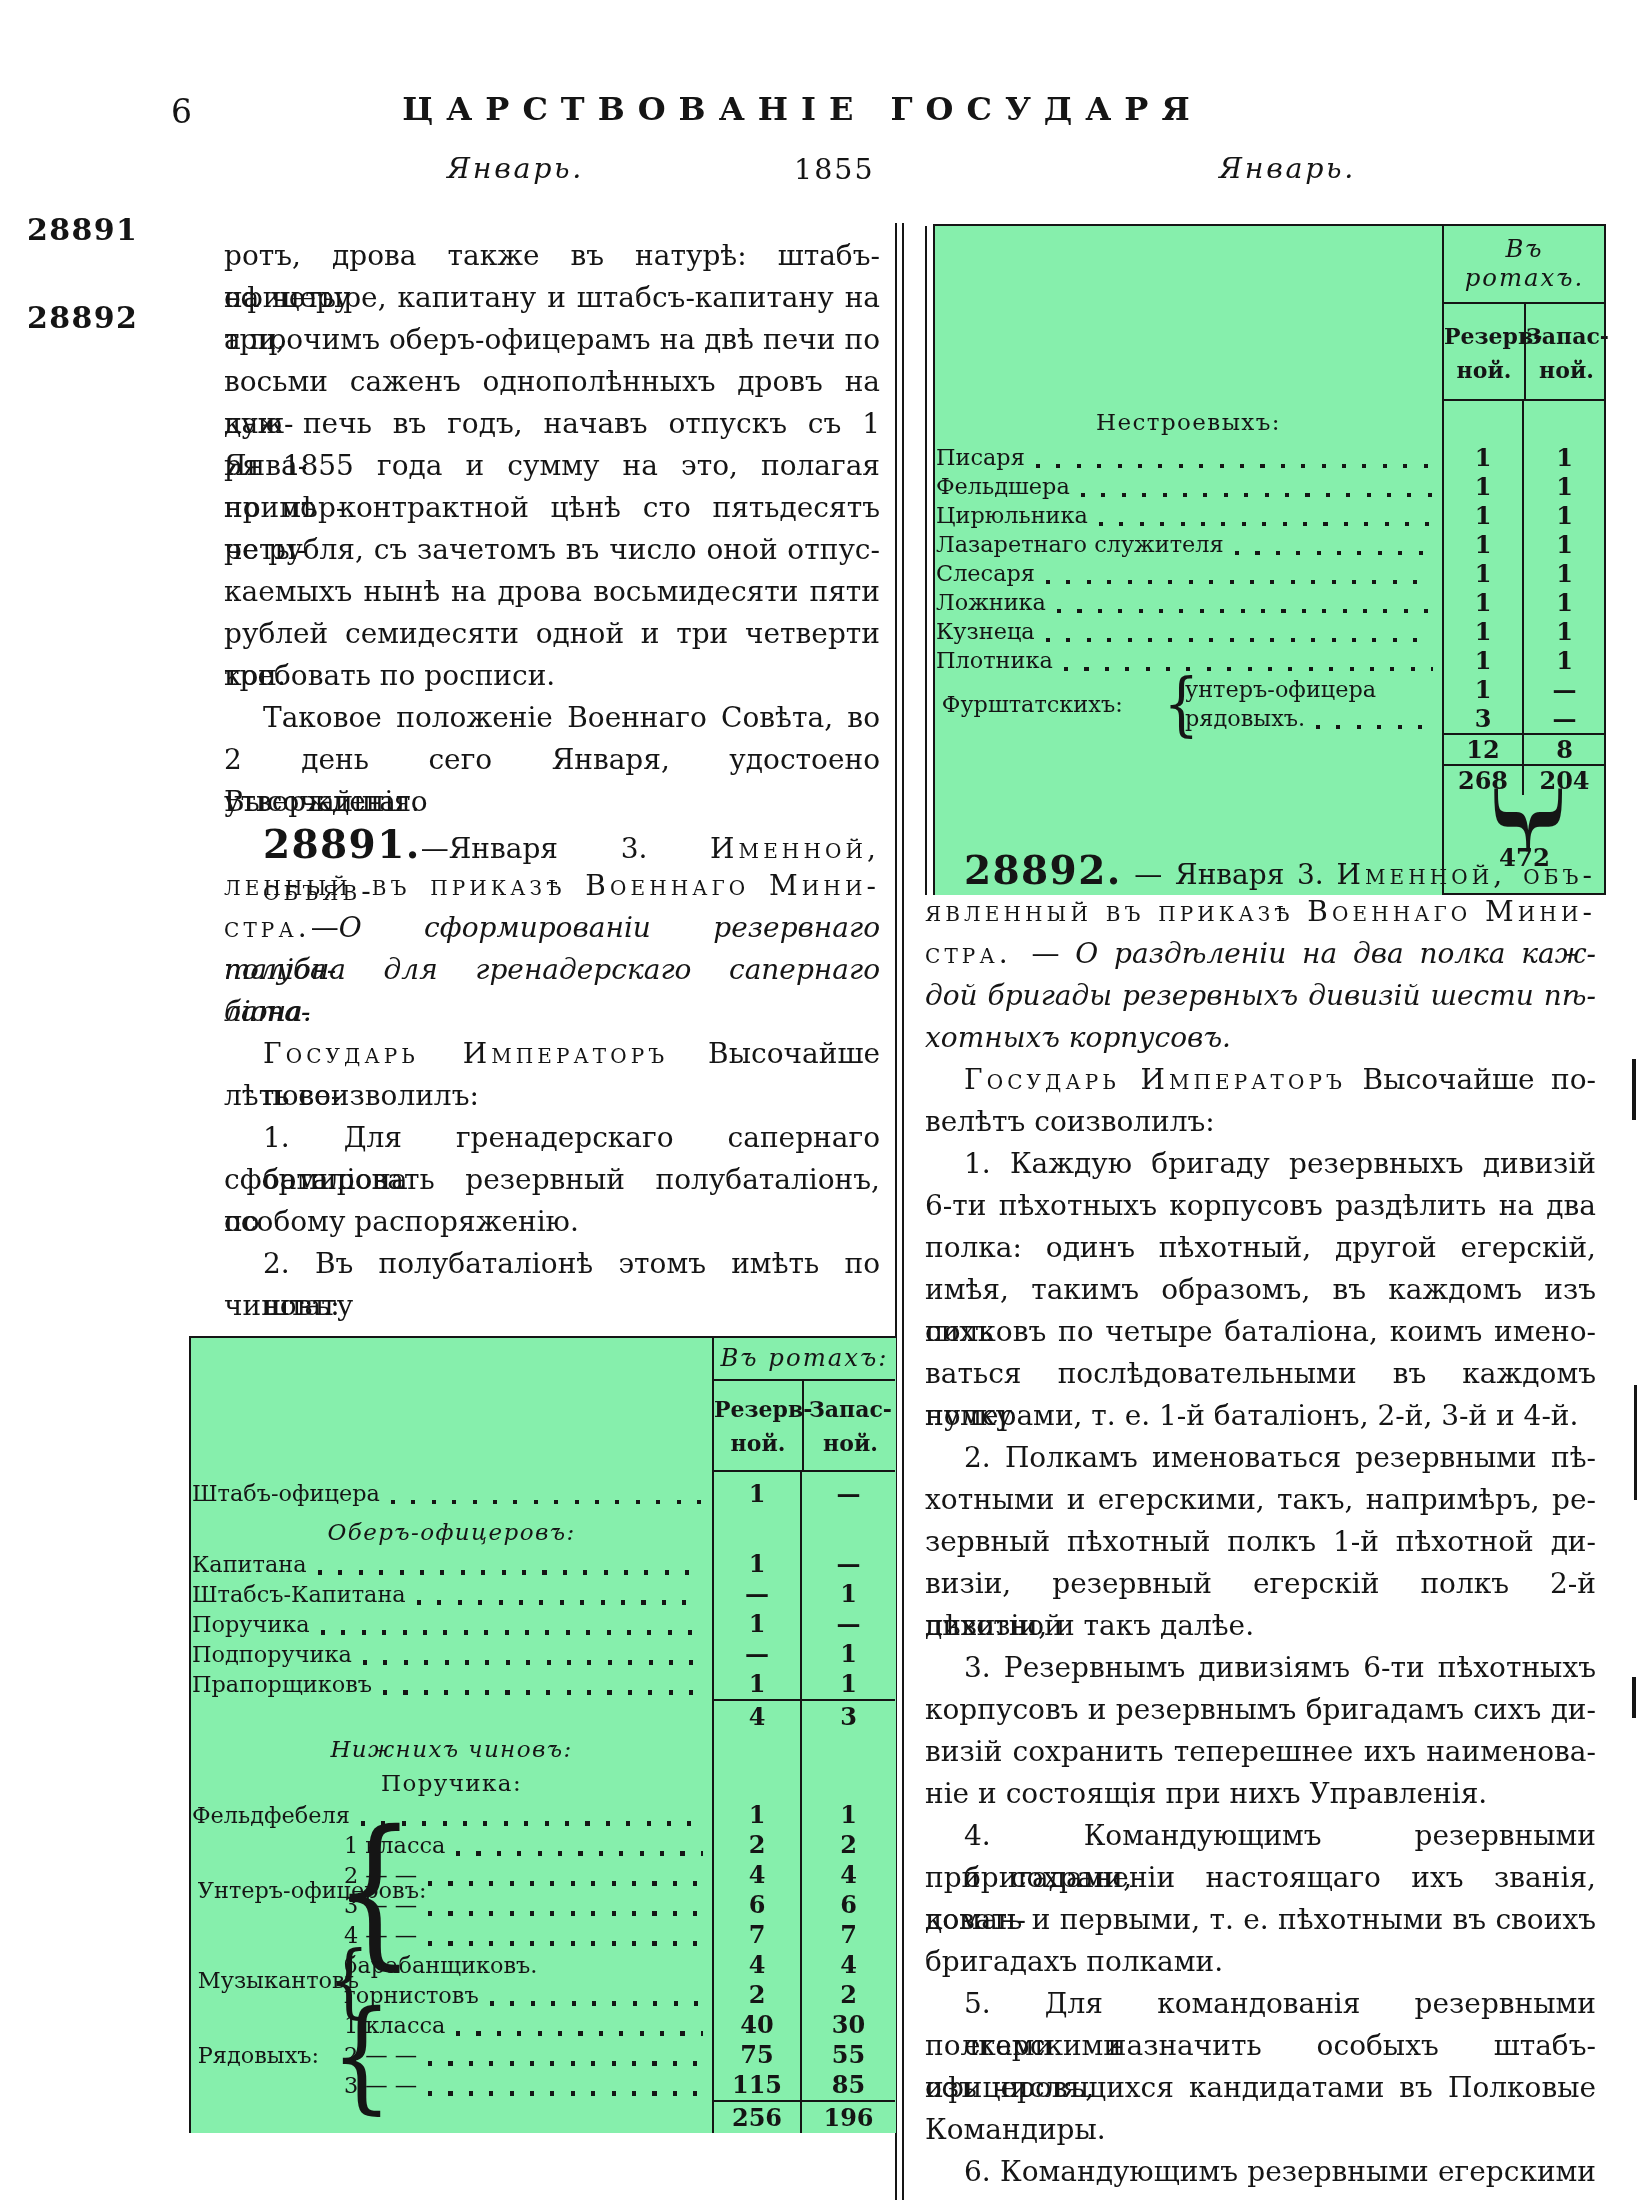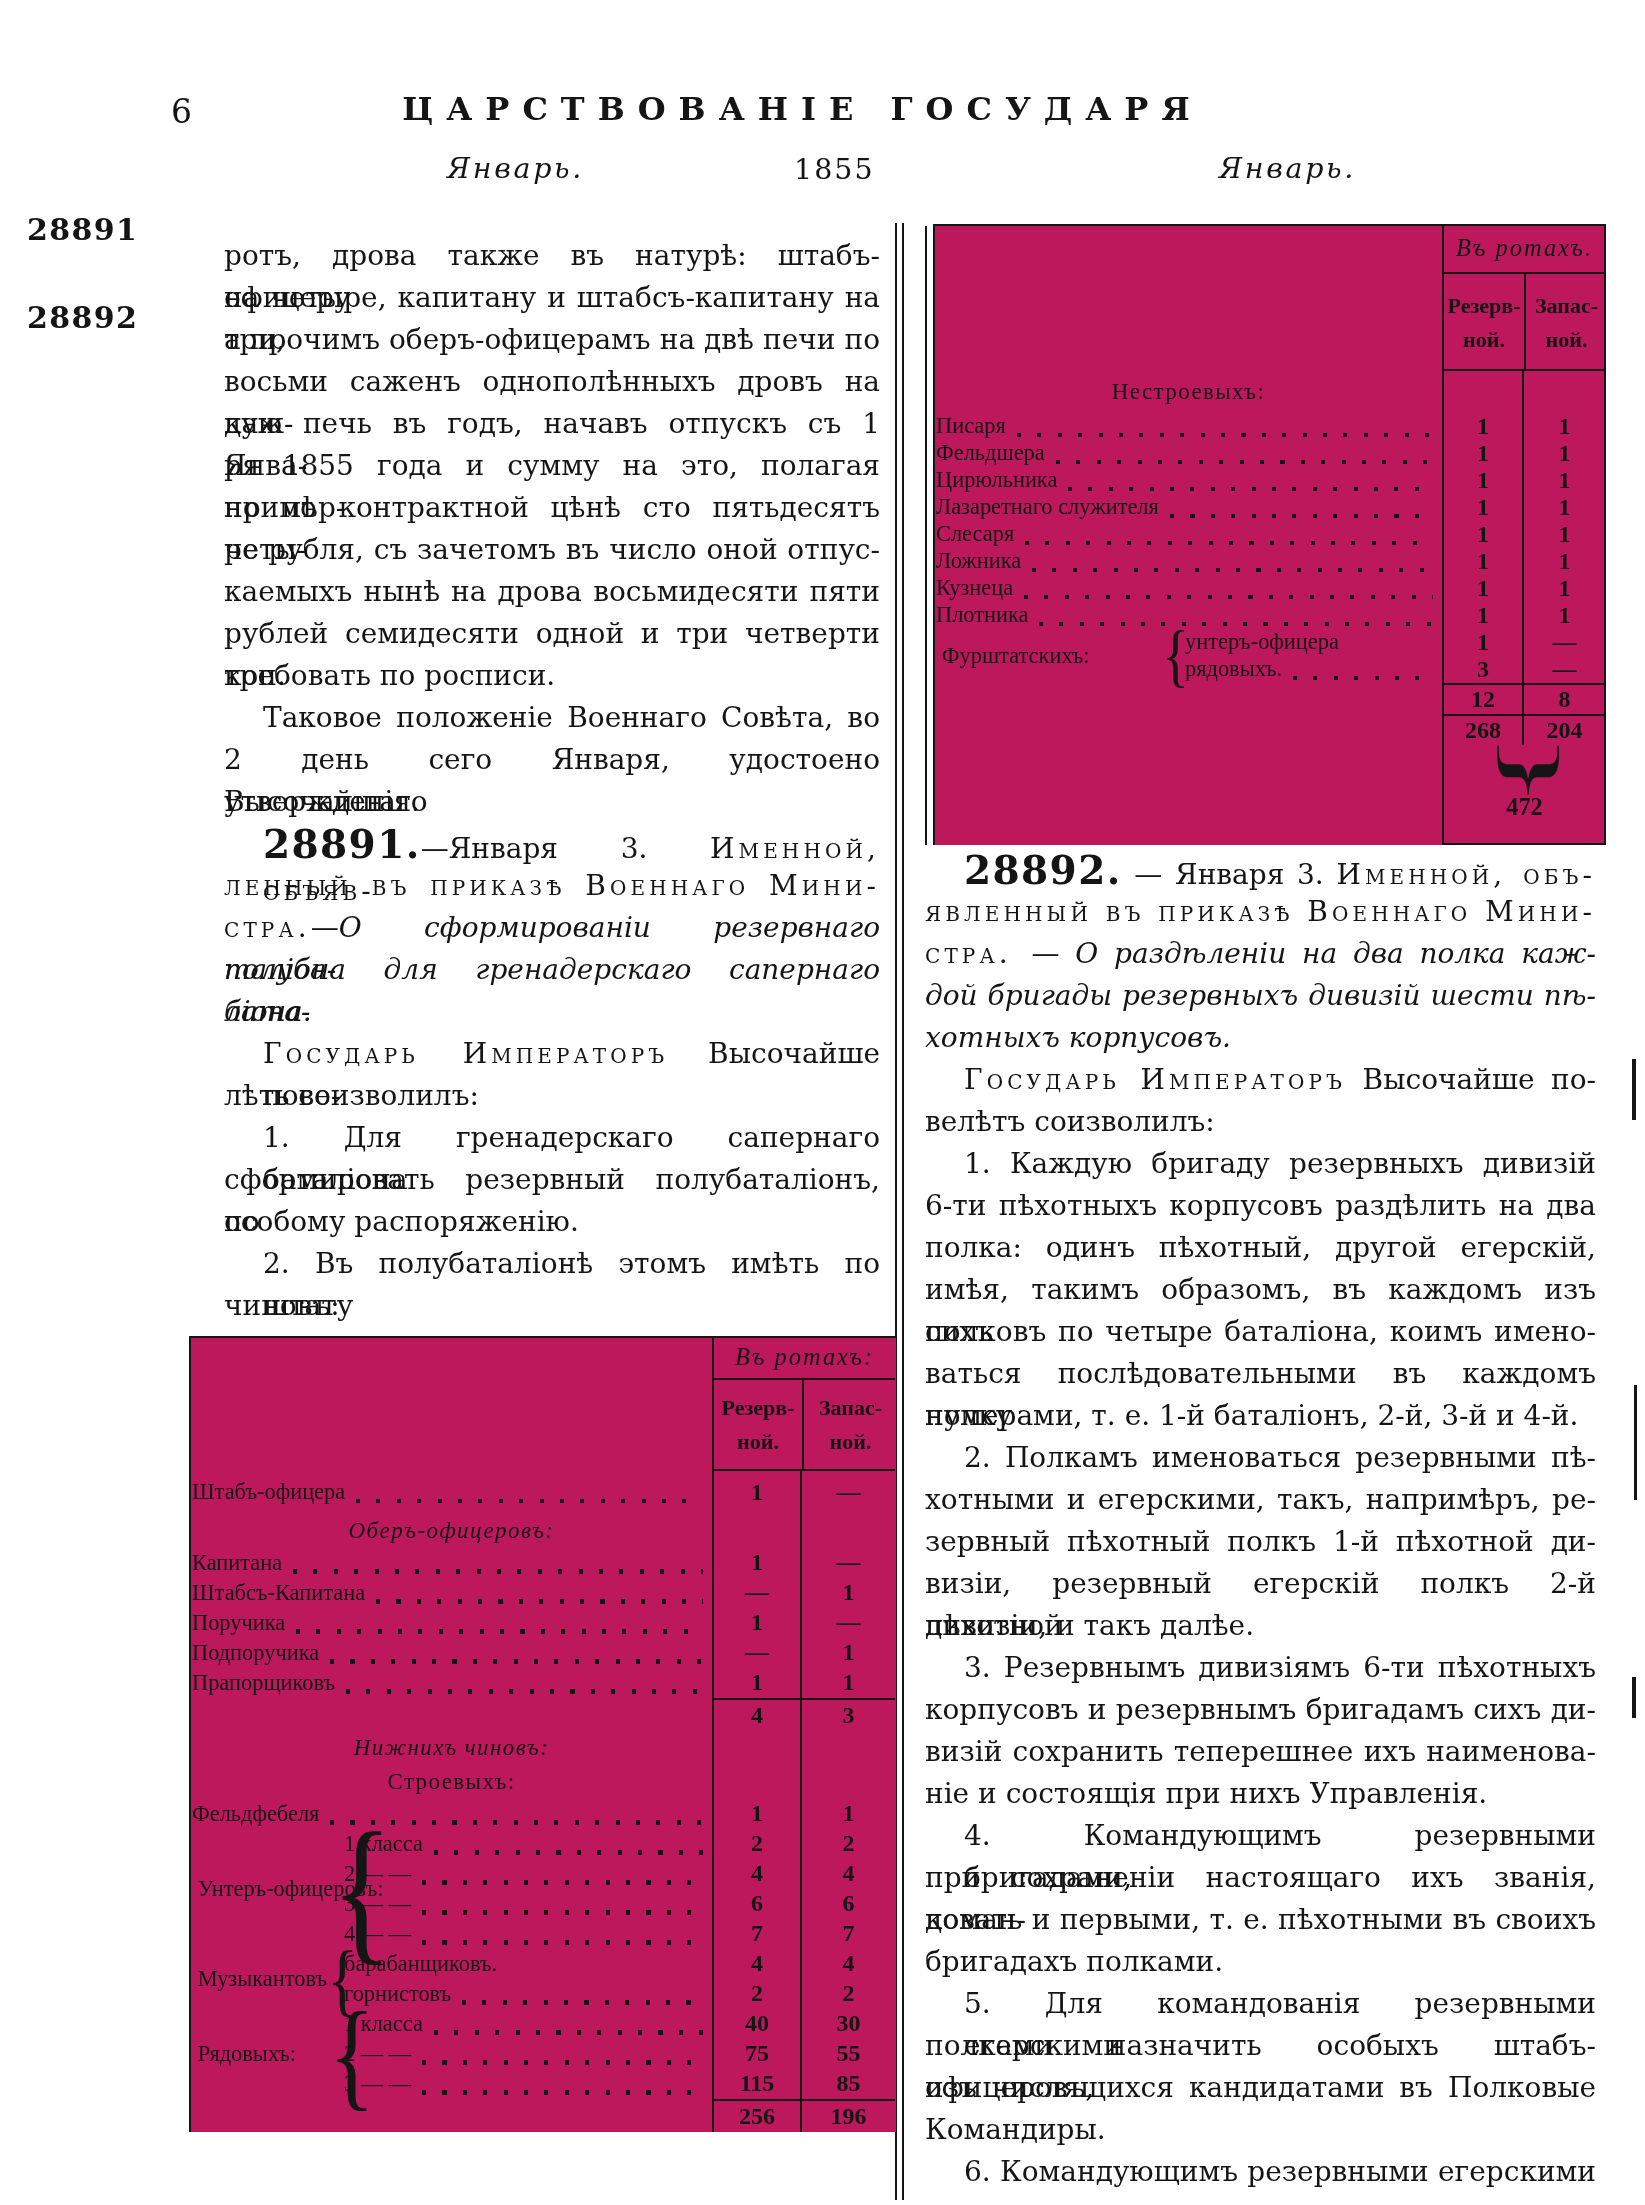--- a/index.html
+++ b/index.html
@@ -27,21 +27,21 @@
   .textcol{position:absolute;}
   .col-left-text{left:224px;top:235px;width:656px;}
   .col-right-text{left:925px;top:849px;width:671px;}
   .line{height:42px;line-height:42px;font-size:28px;text-align:left;}
   .line.j{text-align:justify;text-align-last:justify;}
   .line.ind{padding-left:39px;}
   .line span.sc{font-variant:small-caps;letter-spacing:4.1px;}
   .line span.i{font-style:italic;}
   .line span.num{font-weight:bold;font-size:39px;letter-spacing:1.4px;}
   
-  .ptable{position:absolute;border-top:2.7px solid #151515;border-left:2px solid #151515;background:#be185d;font-family:Liberation Serif, serif;}
+  .ptable{position:absolute;border-top:2.7px solid #151515;border-left:2px solid #151515;background:#86efac;}
   .ptable.t-left{left:189px;top:1336px;width:705px;--c1:521px;--c2:88px;--c3:95px;--rh:30px;--ipad:153px;--bx:132px;}
   .ptable.t-right{left:933px;top:224px;width:669px;--c1:507px;--c2:80px;--c3:83px;--rh:26px;--ipad:250px;--bx:224px;
       border-right:2px solid #151515;}
   .ptable.dline::before{content:"";position:absolute;left:-10.2px;top:0;bottom:0;width:2px;background:#151515;}
   .thead{display:grid;grid-template-columns:var(--c1) var(--c2) var(--c3);}
   .thead .th-spacer{}
   .thead .th-nums{grid-column:2/4;border-left:2px solid #151515;}
   .th-title{text-align:center;font-style:italic;font-size:24.4px;letter-spacing:2px;
     border-bottom:2px solid #151515;padding:5.4px 0 6.8px 0;}
   .t-right .th-title{padding:8.1px 0 9.5px 0;}
@@ -202,21 +202,21 @@
       <div class="tlabel"></div>
       <div class="tnum sum">4</div>
       <div class="tnum sum">3</div>
     </div>
     <div class="trow" style="min-height: 34px;">
       <div class="tlabel sect it">Нижнихъ чиновъ:</div>
       <div class="tnum"></div>
       <div class="tnum"></div>
     </div>
     <div class="trow" style="min-height: 34px;">
-      <div class="tlabel sect">Строевыхъ:</div>
+      <div class="tlabel sect">Поручика:</div>
       <div class="tnum"></div>
       <div class="tnum"></div>
     </div>
     <div class="trow">
       <div class="tlabel">
         <span>Фельдфебеля</span>
         <span class="dots"></span>
       </div>
       <div class="tnum">1</div>
       <div class="tnum">1</div>

